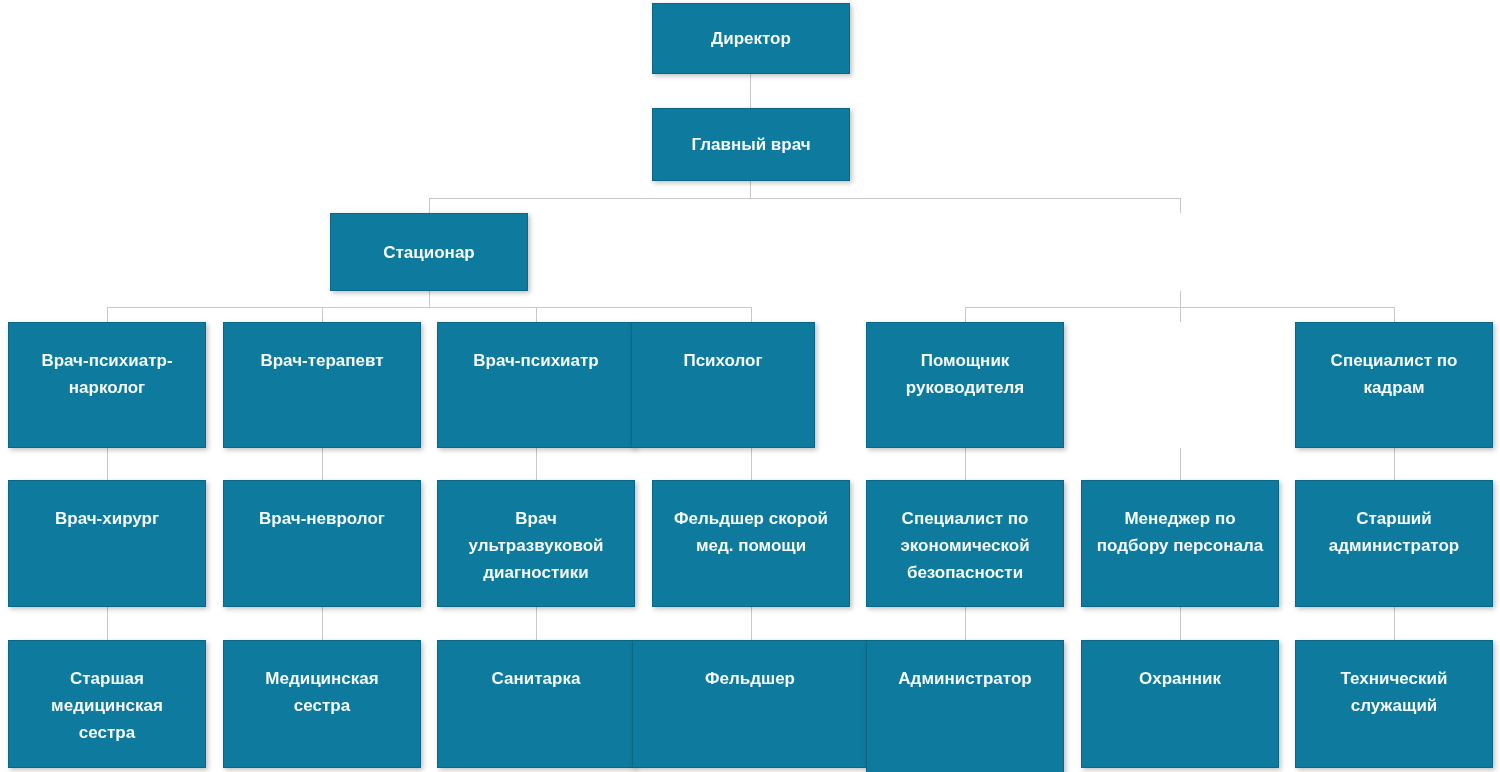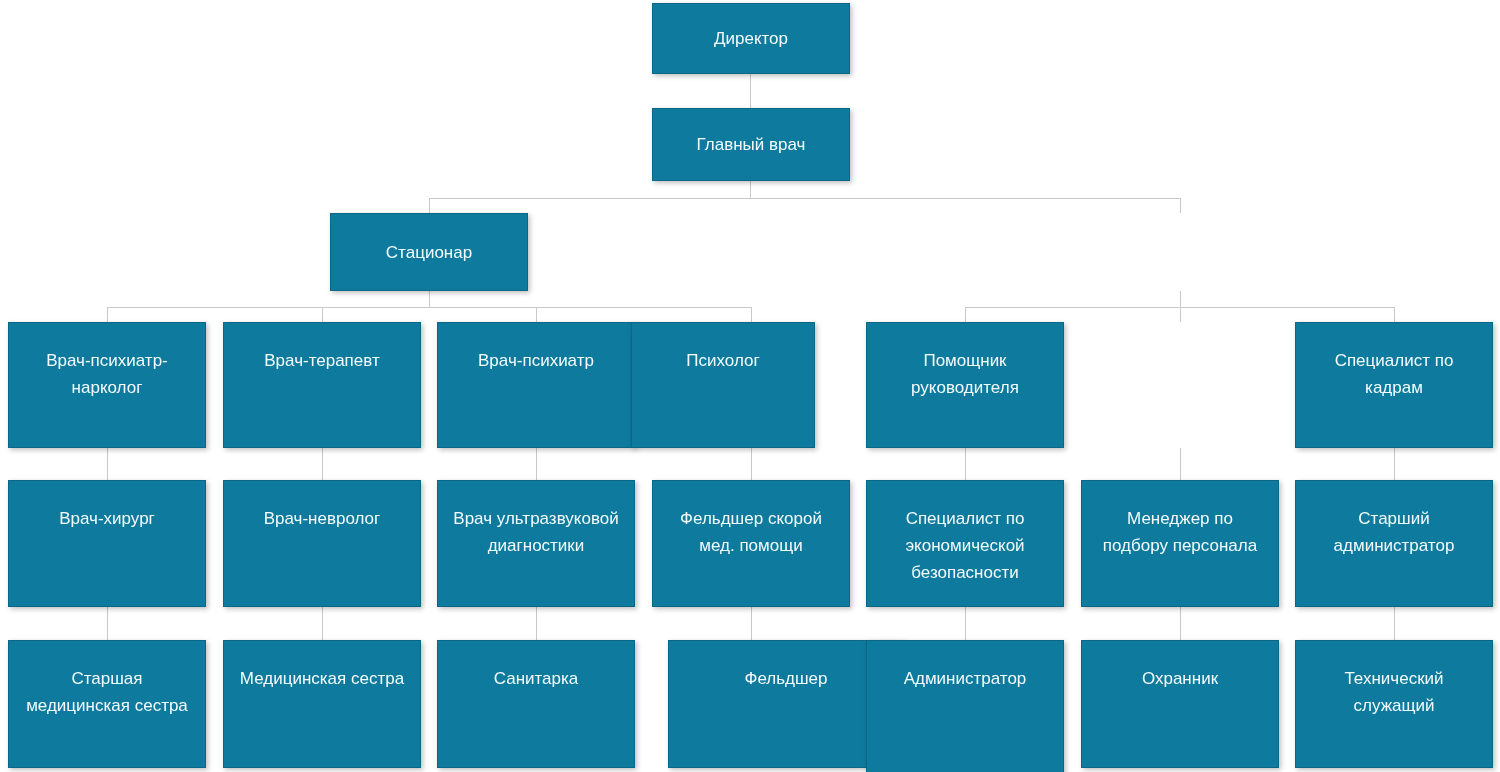--- a/index.html
+++ b/index.html
@@ -19,21 +19,21 @@
     width: 1500px;
     height: 772px;
     background: var(--page-bg);
     overflow: hidden;
   }
   .node {
     position: absolute;
     background: var(--box-fill);
     border: 1px solid var(--box-border);
     color: var(--box-text);
-    font-weight: normal;
+    font-weight: bold;
     font-size: 17px;
     line-height: 27px;
     text-align: center;
     box-shadow: 2px 2px 5px rgba(0,0,0,0.25);
   }
   .node.header {
     display: flex;
     align-items: center;
     justify-content: center;
     padding: 0 10px;
@@ -141,21 +141,21 @@
 
   <div class="node tall" style="left:8px;top:640px;width:198px;height:128px">
     <span>Старшая медицинская сестра</span>
   </div>
   <div class="node tall" style="left:223px;top:640px;width:198px;height:128px">
     <span>Медицинская сестра</span>
   </div>
   <div class="node tall" style="left:437px;top:640px;width:198px;height:128px">
     <span>Санитарка</span>
   </div>
-  <div class="node tall" style="left:668px;top:640px;width:236px;height:128px">
+  <div class="node tall" style="left:632px;top:640px;width:236px;height:128px">
     <span>Фельдшер</span>
   </div>
   <div class="node tall" style="left:866px;top:640px;width:198px;height:152px">
     <span>Администратор</span>
   </div>
   <div class="node tall" style="left:1081px;top:640px;width:198px;height:128px">
     <span>Охранник</span>
   </div>
   <div class="node tall" style="left:1295px;top:640px;width:198px;height:128px">
     <span>Технический служащий</span>

